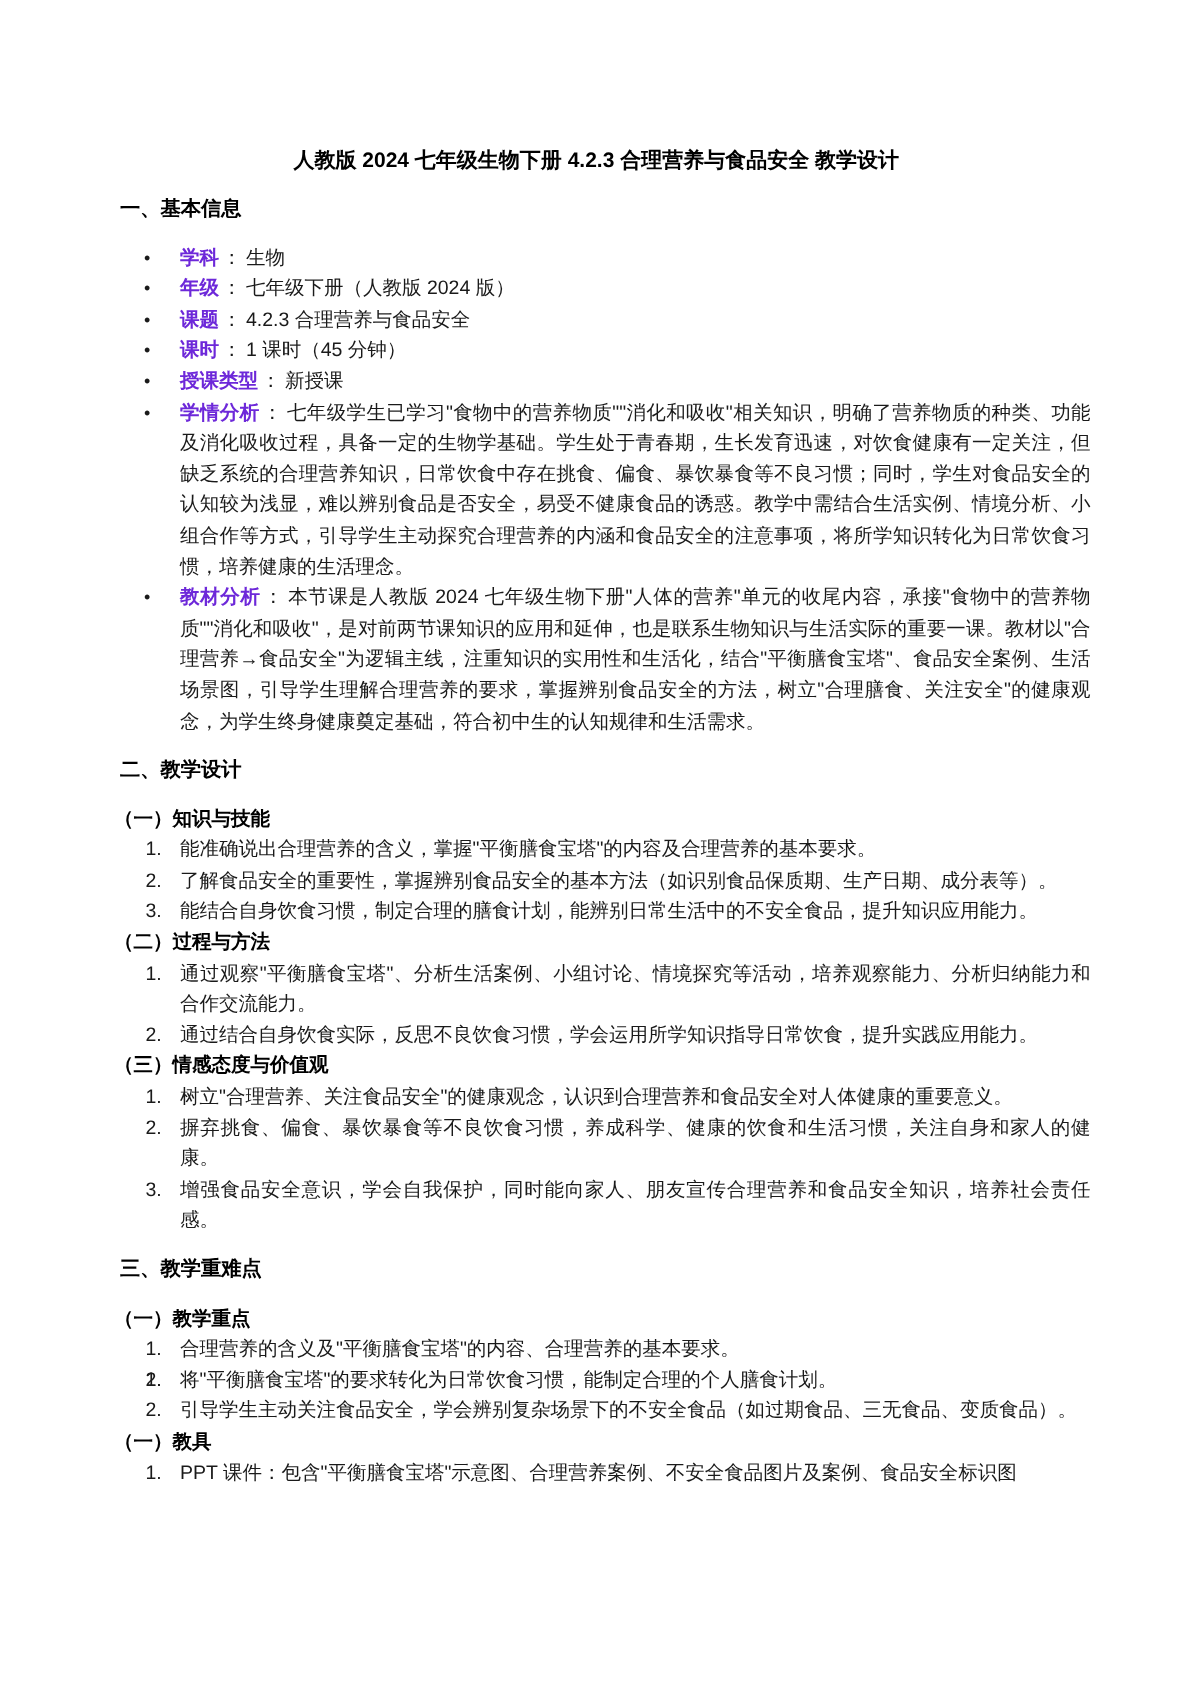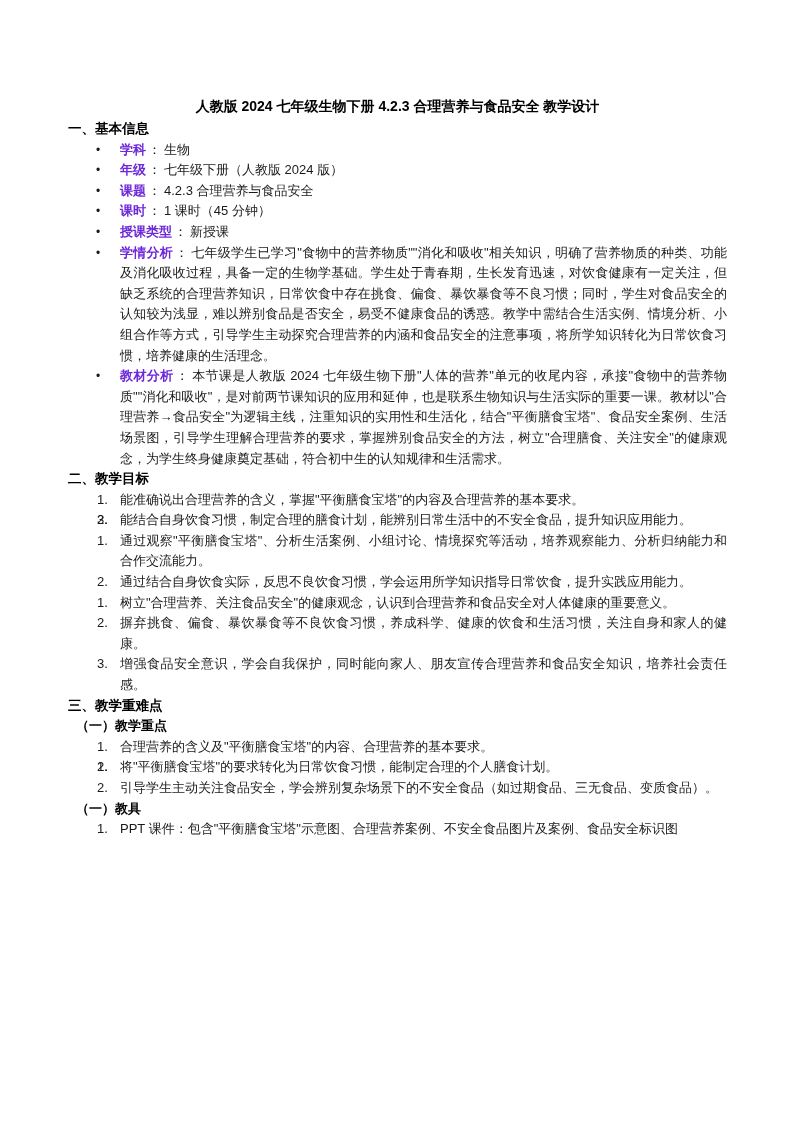--- a/index.html
+++ b/index.html
@@ -21,21 +21,21 @@
     font-size: 14px;
     font-weight: bold;
     text-align: center;
     line-height: 21px;
     margin: 0 0 2px 0;
     color: #000;
   }
   .sec-heading {
     font-size: 13.5px;
     font-weight: bold;
-    margin: 0;
+    margin: 12px;
     color: #000;
   }
   .sub-heading {
     font-size: 13px;
     font-weight: bold;
     margin: 0;
     padding-left: 8px;
     color: #000;
   }
   ul.blist, ol.nlist { list-style: none; margin: 0; padding: 0; }
@@ -83,33 +83,36 @@
       <span class="marker">•</span><span class="lbl">授课类型</span><span class="colon">：</span><span>新授课</span>
     </li>
     <li>
       <span class="marker">•</span><span class="lbl">学情分析</span><span class="colon">：</span><span>七年级学生已学习"食物中的营养物质""消化和吸收"相关知识，明确了营养物质的种类、功能及消化吸收过程，具备一定的生物学基础。学生处于青春期，生长发育迅速，对饮食健康有一定关注，但缺乏系统的合理营养知识，日常饮食中存在挑食、偏食、暴饮暴食等不良习惯；同时，学生对食品安全的认知较为浅显，难以辨别食品是否安全，易受不健康食品的诱惑。教学中需结合生活实例、情境分析、小组合作等方式，引导学生主动探究合理营养的内涵和食品安全的注意事项，将所学知识转化为日常饮食习惯，培养健康的生活理念。</span>
     </li>
     <li>
       <span class="marker">•</span><span class="lbl">教材分析</span><span class="colon">：</span><span>本节课是人教版 2024 七年级生物下册"人体的营养"单元的收尾内容，承接"食物中的营养物质""消化和吸收"，是对前两节课知识的应用和延伸，也是联系生物知识与生活实际的重要一课。教材以"合理营养→食品安全"为逻辑主线，注重知识的实用性和生活化，结合"平衡膳食宝塔"、食品安全案例、生活场景图，引导学生理解合理营养的要求，掌握辨别食品安全的方法，树立"合理膳食、关注安全"的健康观念，为学生终身健康奠定基础，符合初中生的认知规律和生活需求。</span>
     </li>
   </ul>
 
-  <div class="sec-heading">二、教学目标</div>
+  <div class="sec-heading">二、教学设计</div>
 
+  <div class="sub-heading">（一）知识与技能</div>
   <ol class="nlist">
     <li><span class="num">1.</span><span>能准确说出合理营养的含义，掌握"平衡膳食宝塔"的内容及合理营养的基本要求。</span></li>
-    <li><span class="num">2.</span></li>
+    <li><span class="num">2.</span><span>了解食品安全的重要性，掌握辨别食品安全的基本方法（如识别食品保质期、生产日期、成分表等）。</span></li>
     <li><span class="num">3.</span><span>能结合自身饮食习惯，制定合理的膳食计划，能辨别日常生活中的不安全食品，提升知识应用能力。</span></li>
   </ol>
 
+  <div class="sub-heading">（二）过程与方法</div>
   <ol class="nlist">
     <li><span class="num">1.</span><span>通过观察"平衡膳食宝塔"、分析生活案例、小组讨论、情境探究等活动，培养观察能力、分析归纳能力和合作交流能力。</span></li>
     <li><span class="num">2.</span><span>通过结合自身饮食实际，反思不良饮食习惯，学会运用所学知识指导日常饮食，提升实践应用能力。</span></li>
   </ol>
 
+  <div class="sub-heading">（三）情感态度与价值观</div>
   <ol class="nlist">
     <li><span class="num">1.</span><span>树立"合理营养、关注食品安全"的健康观念，认识到合理营养和食品安全对人体健康的重要意义。</span></li>
     <li><span class="num">2.</span><span>摒弃挑食、偏食、暴饮暴食等不良饮食习惯，养成科学、健康的饮食和生活习惯，关注自身和家人的健康。</span></li>
     <li><span class="num">3.</span><span>增强食品安全意识，学会自我保护，同时能向家人、朋友宣传合理营养和食品安全知识，培养社会责任感。</span></li>
   </ol>
 
   <div class="sec-heading">三、教学重难点</div>
 
   <div class="sub-heading">（一）教学重点</div>
   <ol class="nlist">

